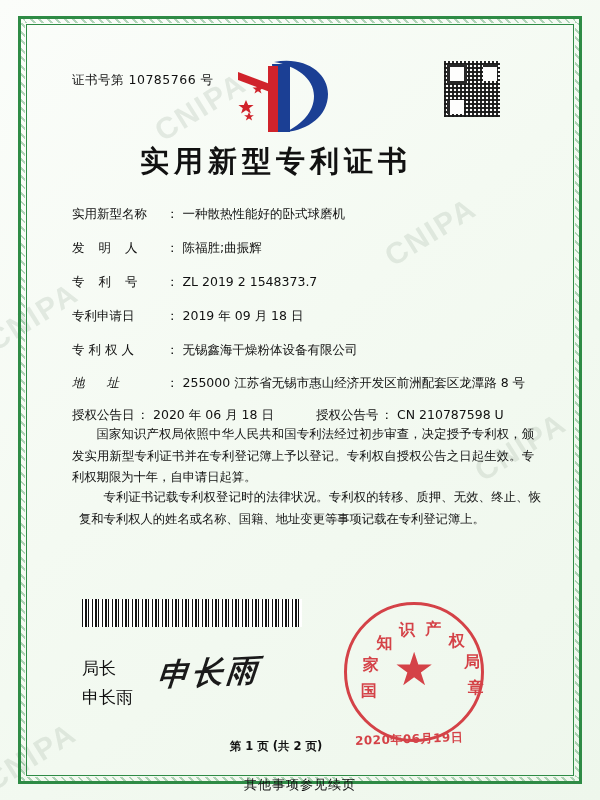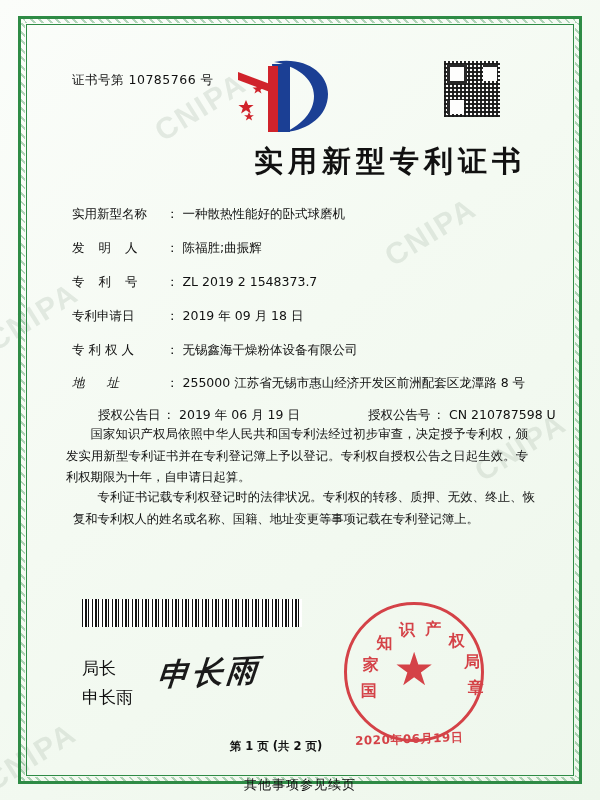--- a/index.html
+++ b/index.html
@@ -119,21 +119,21 @@
     left: 50%;
     transform: translateX(-50%);
     top: 30px;
     width: 120px; height: 86px;
   }
 
   .title {
     position: absolute;
     left: 0; right: 0;
     top: 118px;
-    text-align: right;
+    text-align: center;
     font-family: "DejaVu Serif", "Liberation Serif", serif;
     font-size: 29px;
     font-weight: bold;
     letter-spacing: 5px;
     color: #111;
   }
 
   .fields {
     position: absolute;
     left: 46px;
@@ -169,26 +169,25 @@
     margin-bottom: 14.5px;
   }
   .row-two .cell {
     display: flex;
     white-space: nowrap;
   }
   .row-two .cell.second { margin-left: 42px; }
   .row-two .lab {
     display: inline-flex;
     justify-content: space-between;
-    margin-left: 26px;
   }
 
   .para {
     position: absolute;
-    left: 40px;
+    left: 46px;
     width: 462px;
     font-size: 12.3px;
     color: #111;
     line-height: 1.75;
     text-align: justify;
     text-indent: 2em;
   }
   .para.p1 { top: 400px; }
   .para.p2 { top: 463px; margin-left: 7px; }
 
@@ -371,21 +370,21 @@
           <span style="letter-spacing:22px;font-style:italic;">地址</span>
         </span>
         <span class="f-colon">：</span>
         <span class="f-value">255000 江苏省无锡市惠山经济开发区前洲配套区龙潭路 8 号</span>
       </div>
 
       <div class="row-two">
         <span class="cell">
           <span class="lab">授权公告日</span>
           <span class="f-colon">：</span>
-          <span>2019 年 06 月 19 日</span>
+          <span>2020 年 06 月 18 日</span>
         </span>
         <span class="cell second">
           <span class="lab">授权公告号</span>
           <span class="f-colon">：</span>
           <span>CN 210787598 U</span>
         </span>
       </div>
 
     </div>
 

